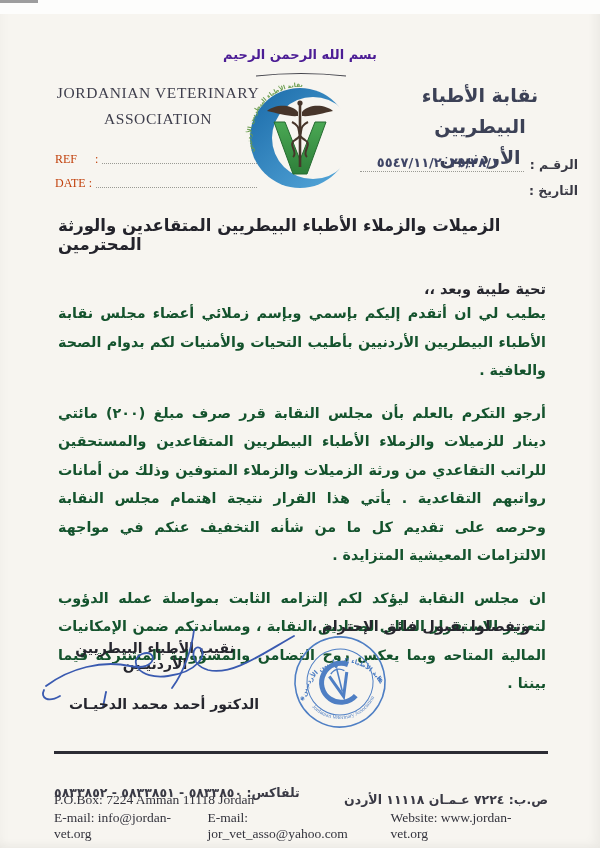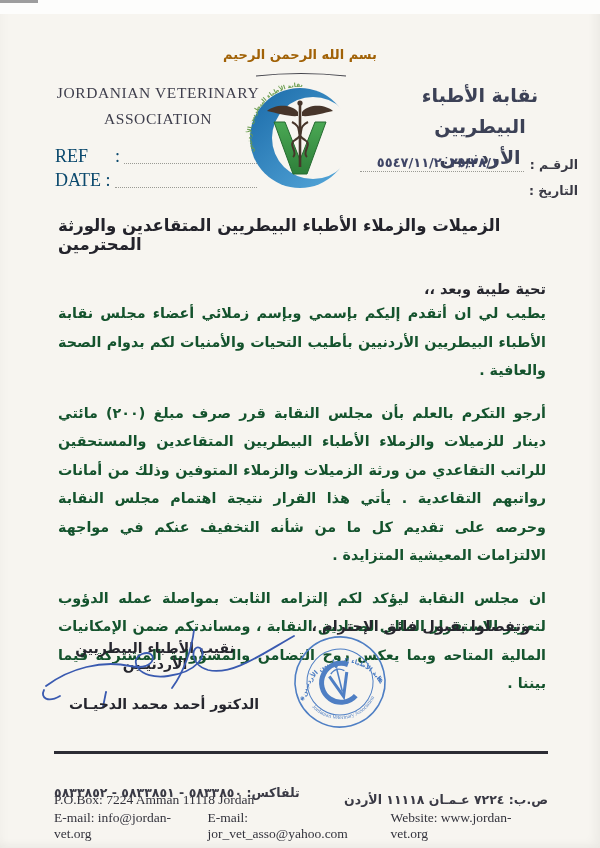--- a/index.html
+++ b/index.html
@@ -3,32 +3,32 @@
 <meta charset="utf-8">
 <style>
   html,body{margin:0;padding:0;background:#e9e7e1;}
   .page{position:relative;width:600px;height:848px;background:#f7f5f0;overflow:hidden;
         box-shadow:inset -5px -3px 10px rgba(0,0,0,.045), inset 4px 0 8px rgba(0,0,0,.02);
         font-family:"DejaVu Sans",sans-serif;}
   .topband{position:absolute;top:0;left:0;right:0;height:14px;background:#fdfdfc;}
   .smudge{position:absolute;top:0;left:0;width:38px;height:3px;background:rgba(40,40,45,.45);}
 
   .bismillah{position:absolute;top:47px;left:0;right:0;text-align:center;
-             font:700 13px "DejaVu Sans",sans-serif;color:#a16207;direction:rtl;}
+             font:700 13px "DejaVu Sans",sans-serif;color:#4c1d95;direction:rtl;}
   .bism-line{position:absolute;top:70px;left:254px;}
 
   .org-en{position:absolute;top:80px;left:46px;width:224px;text-align:center;
           font-family:"Liberation Serif",serif;font-size:15.5px;letter-spacing:.6px;
           line-height:26px;color:#3e3e4c;}
   .org-ar{position:absolute;top:80px;left:378px;width:204px;text-align:center;direction:rtl;
           font:700 19px/31px "DejaVu Sans",sans-serif;color:#3c4156;}
   .logo{position:absolute;top:82px;left:242px;}
 
   .refdate-en{position:absolute;top:143px;left:55px;width:202px;
-              font-family:"Liberation Serif",serif;font-size:18px;color:#0c4a6e;}
+              font-family:"Liberation Serif",serif;font-size:12px;color:#c2410c;}
   .refdate-en .row{display:flex;align-items:flex-end;height:24px;}
   .refdate-en .lbl{white-space:pre;}
   .refdate-en .dots{flex:1;border-bottom:1px dotted #9a9a94;margin:0 0 3px 4px;}
 
   .refdate-ar{position:absolute;top:146px;right:22px;width:218px;direction:rtl;}
   .refdate-ar .row{display:flex;align-items:flex-end;height:26px;}
   .refdate-ar .lbl{font:700 12.5px "DejaVu Sans",sans-serif;color:#3a3a45;margin-left:6px;white-space:nowrap;}
   .refdate-ar .val{flex:1;border-bottom:1px dotted #9a9a94;font:700 13px "DejaVu Sans",sans-serif;
                    color:#3f4566;padding-bottom:1px;}
   .val.center{text-align:center;}

